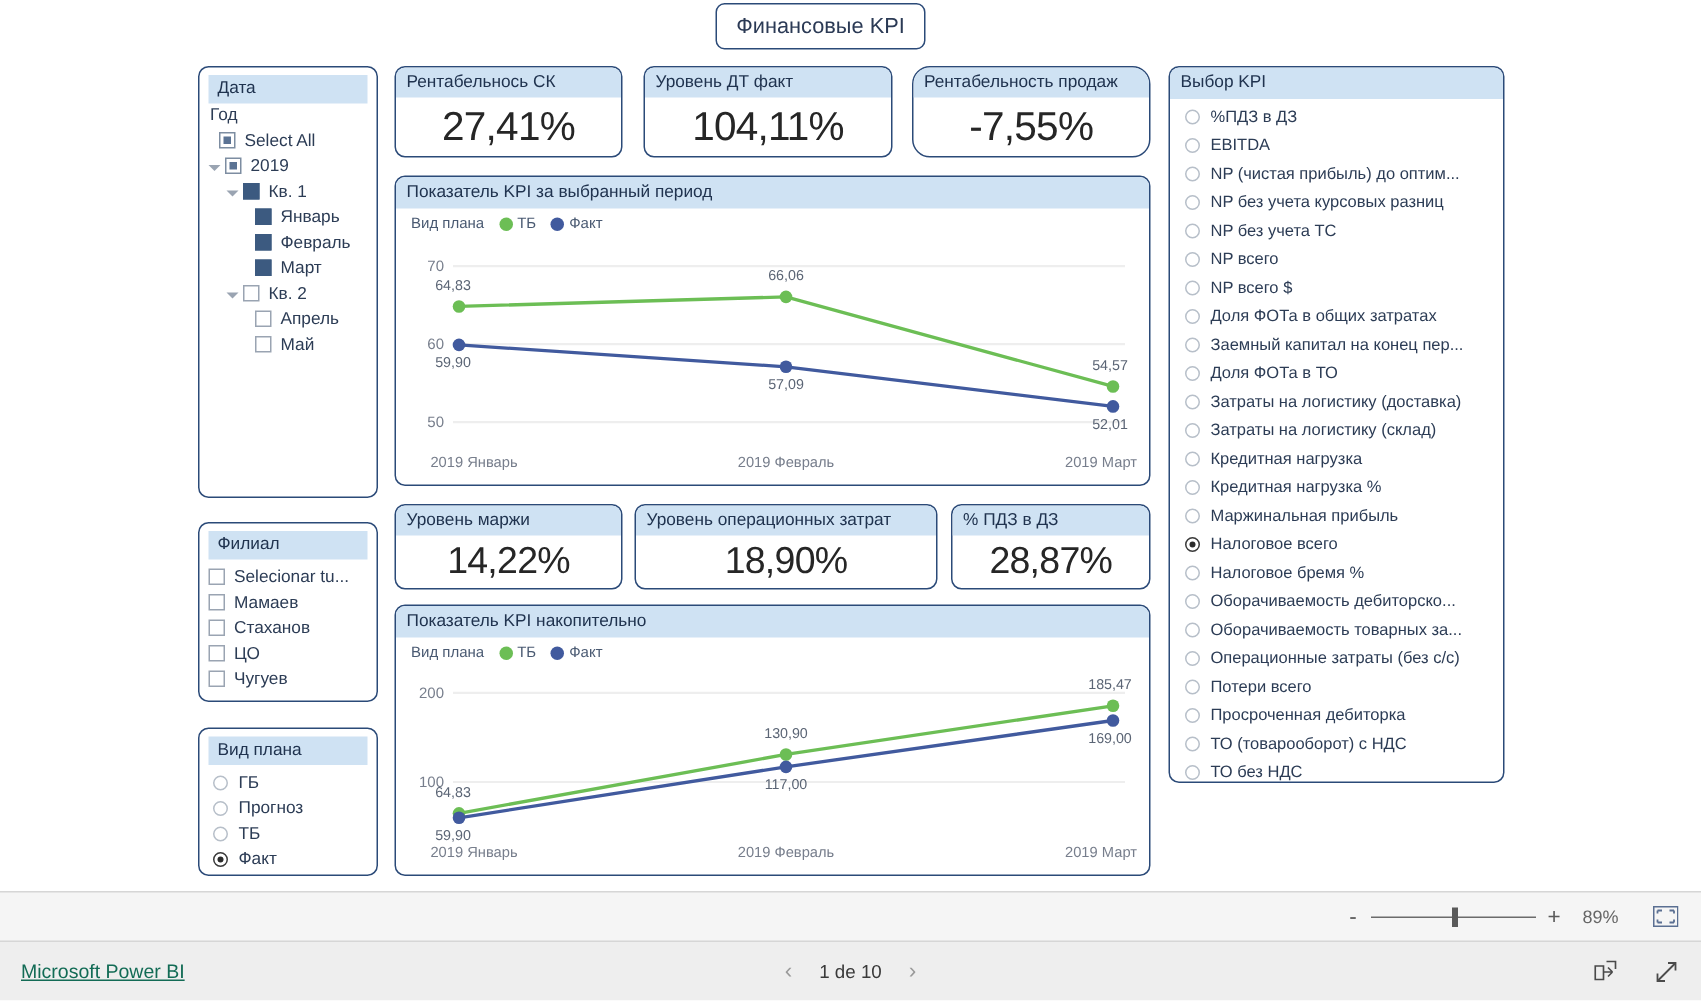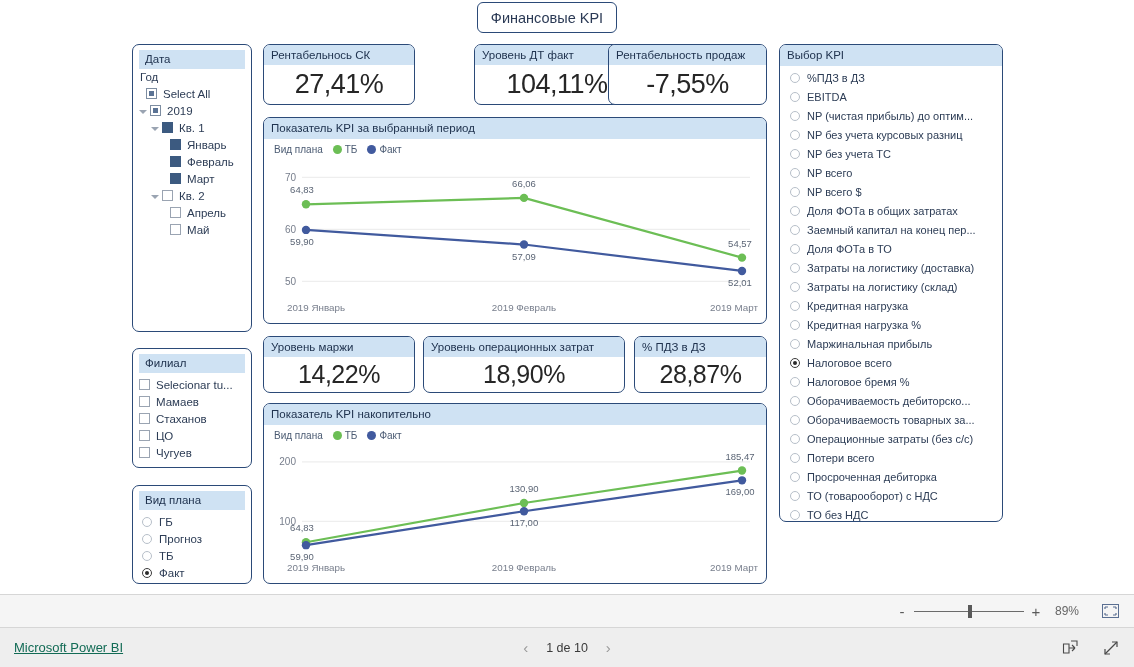--- a/index.html
+++ b/index.html
@@ -298,25 +298,25 @@
             </div>
           </div>
       </div>
     </div>
 
     <div id="kpi-top">
         <div class="visual kpi-card" style="left: 263px; top: 44px; width: 152px; height: 61px;">
           <div class="kpi-head">Рентабельнось СК</div>
           <div class="kpi-value" style="height: 39px; font-size: 27px;">27,41%</div>
         </div>
-        <div class="visual kpi-card" style="left: 429px; top: 44px; width: 166px; height: 61px; margin-left: 45px;">
+        <div class="visual kpi-card" style="left: 429px; top: 44px; width: 166px; height: 61px;">
           <div class="kpi-head">Уровень ДТ факт</div>
           <div class="kpi-value" style="height: 39px; font-size: 27px;">104,11%</div>
         </div>
-        <div class="visual kpi-card" style="left: 608px; top: 44px; width: 159px; height: 61px;">
+        <div class="visual kpi-card" style="left: 608px; top: 44px; width: 159px; height: 61px; border-radius: 12px;">
           <div class="kpi-head">Рентабельность продаж</div>
           <div class="kpi-value" style="height: 39px; font-size: 27px;">-7,55%</div>
         </div>
       </div>
 
     <div class="visual" style="left:263px; top:117px; width:504px; height:207px;">
       <div class="visual-head">Показатель KPI за выбранный период</div>
       <div class="chart-legend">
         <span>Вид плана</span>
         <span class="legend-grp">

